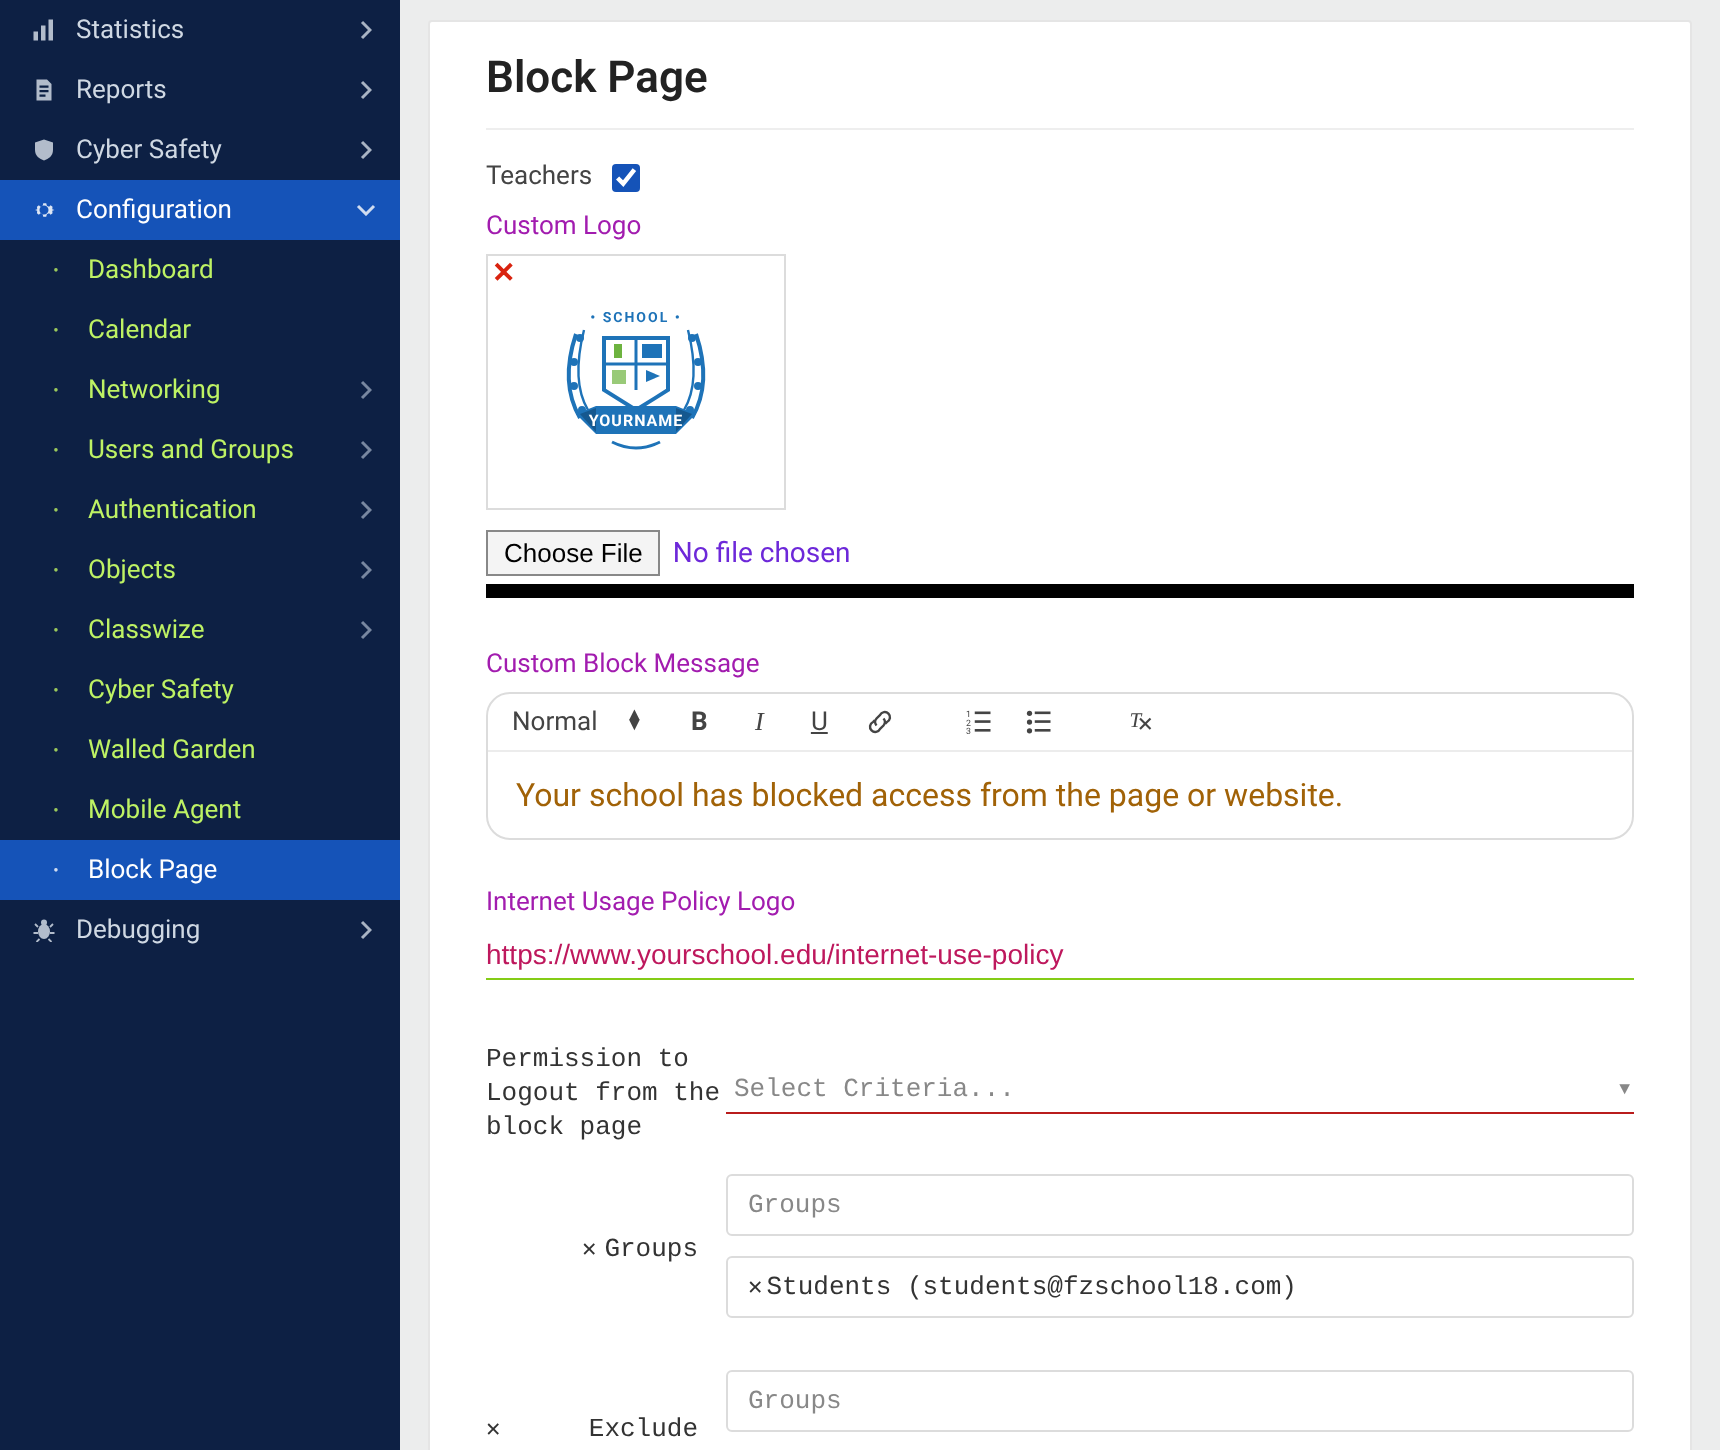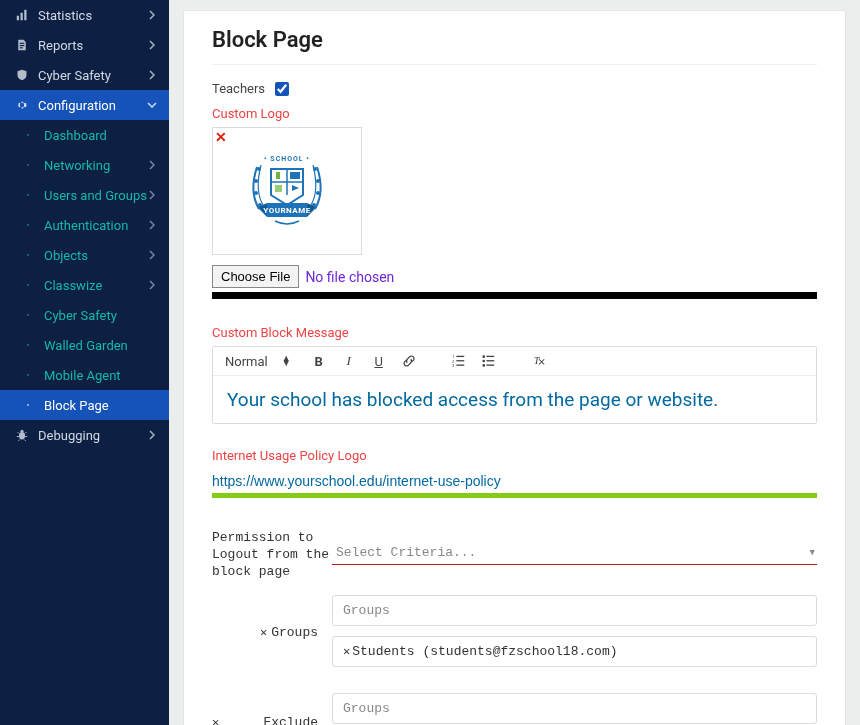--- a/index.html
+++ b/index.html
@@ -9,21 +9,21 @@
     color: #333;
     background: #f0f0f0;
     width: 860px;
     height: 725px;
     overflow: hidden;
   }
   .app { display: flex; height: 100%; }
 
   
   .sidebar {
-    width: 169px;
+    width: 200px;
     background: #0d2044;
     color: #cfd8e3;
     overflow-y: auto;
     flex-shrink: 0;
   }
   .nav-item {
     display: flex;
     align-items: center;
     height: 30px;
     padding: 0 12px 0 14px;
@@ -33,21 +33,21 @@
   }
   .nav-item.active {
     background: #1553b8;
     color: #fff;
   }
   .nav-item .label { flex: 1; white-space: nowrap; overflow: hidden; text-overflow: ellipsis; }
   .nav-item .icon { width: 16px; display: inline-flex; justify-content: center; margin-right: 8px; opacity: 0.85; }
   .nav-item .chevron { width: 10px; display: inline-flex; justify-content: center; opacity: 0.8; }
   .nav-sub {
     padding-left: 20px;
-    color: #14b8a6;
+    color: #bef264;
   }
   .nav-sub .bullet { width: 16px; text-align: center; margin-right: 8px; font-size: 4px; line-height: 1; opacity: 0.8; }
   .nav-sub.active { color: #fff; }
 
   
   .main {
     flex: 1;
     background: #eceded;
     padding: 10px 14px 14px 14px;
     overflow-y: auto;
@@ -66,21 +66,21 @@
     padding-bottom: 12px;
     border-bottom: 1px solid #eee;
     margin-bottom: 16px;
   }
 
   .field-row { margin-bottom: 14px; }
   .check-row { display: flex; align-items: center; margin-bottom: 10px; }
   .check-row .lab { margin-right: 10px; color: #444; }
   .check-row input[type=checkbox] { accent-color: #1553b8; width: 14px; height: 14px; }
 
-  .small-label { color: #ef4444; margin-bottom: 6px; display: block; }
+  .small-label { color: #a21caf; margin-bottom: 6px; display: block; }
 
   .logo-box {
     width: 150px;
     height: 128px;
     border: 1px solid #dcdcdc;
     position: relative;
     display:flex;
     align-items:center;
     justify-content:center;
     margin-bottom: 10px;
@@ -103,21 +103,21 @@
     background: #f4f4f4;
     padding: 3px 8px;
     font-size: 13px;
     cursor: pointer;
     margin-right: 6px;
   }
   .file-status { color: #6d28d9; font-size: 14px; }
 
   .rt-wrap {
     border: 1px solid #dcdcdc;
-    border-radius: 2px;
+    border-radius: 12px;
     margin-bottom: 24px;
   }
   .rt-toolbar {
     display:flex;
     align-items:center;
     padding: 6px 10px;
     border-bottom: 1px solid #ececec;
     gap: 14px;
     color:#444;
     font-size:13px;
@@ -135,33 +135,33 @@
     text-align:center;
     display:inline-flex;
     align-items:center;
     justify-content:center;
   }
   .rt-toolbar .bold-i { font-weight:bold; }
   .rt-toolbar .ital-i { font-style: italic; font-family: Georgia, serif; }
   .rt-toolbar .under-i { text-decoration: underline; }
   .rt-body {
     padding: 12px 14px;
-    font-size: 19px;
+    font-size: 16px;
     min-height: 38px;
-    color:#0369a1;
+    color:#a16207;
   }
 
   .text-input {
     width: 100%;
     border: none;
-    border-bottom: 5px solid #84cc16;
+    border-bottom: 1px solid #84cc16;
     font-size: 14px;
     padding: 4px 0;
     outline: none;
-    color:#0369a1;
+    color:#be185d;
     background: transparent;
   }
 
   .perm-block { margin-top: 28px; }
   .perm-row { display:flex; align-items:center; margin-bottom: 14px; font-family: Liberation Mono, monospace; }
   .perm-label {
     width: 120px;
     flex-shrink: 0;
     padding-top: 4px;
     color:#333;
@@ -286,20 +286,24 @@
         <svg width="10" height="6" viewBox="0 0 10 6">
             <path d="M1 1 L5 5 L9 1" stroke="#fff" stroke-width="1.5" fill="none"></path>
           </svg>
       </span>
     </div>
 
     <div id="config-children">
         <div class="nav-item nav-sub">
           <span class="bullet">●</span>
           <span class="label">Dashboard</span>
+        </div>
+        <div class="nav-item nav-sub">
+          <span class="bullet">●</span>
+          <span class="label">Calendar</span>
         </div>
         <div class="nav-item nav-sub">
           <span class="bullet">●</span>
           <span class="label">Networking</span>
           <span class="chevron">
             <svg width="6" height="10" viewBox="0 0 6 10">
               <path d="M1 1 L5 5 L1 9" stroke="#93a1b8" stroke-width="1.5" fill="none"></path>
             </svg>
           </span>
         </div>

